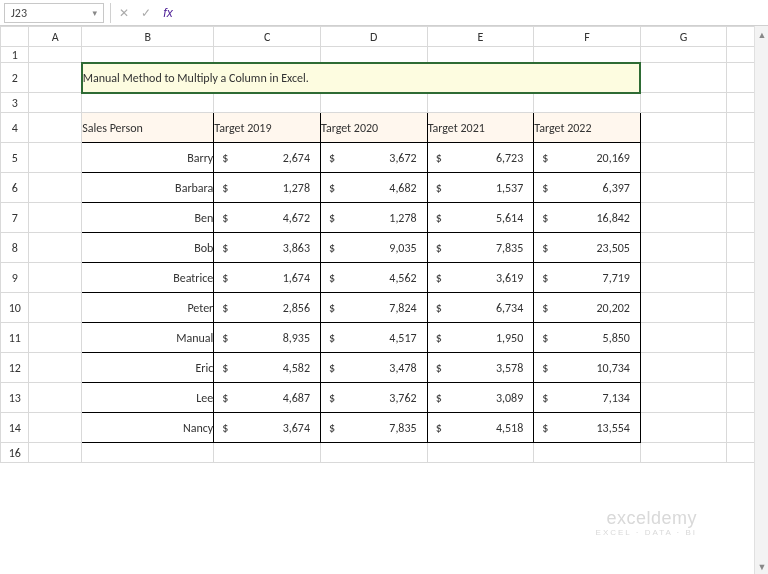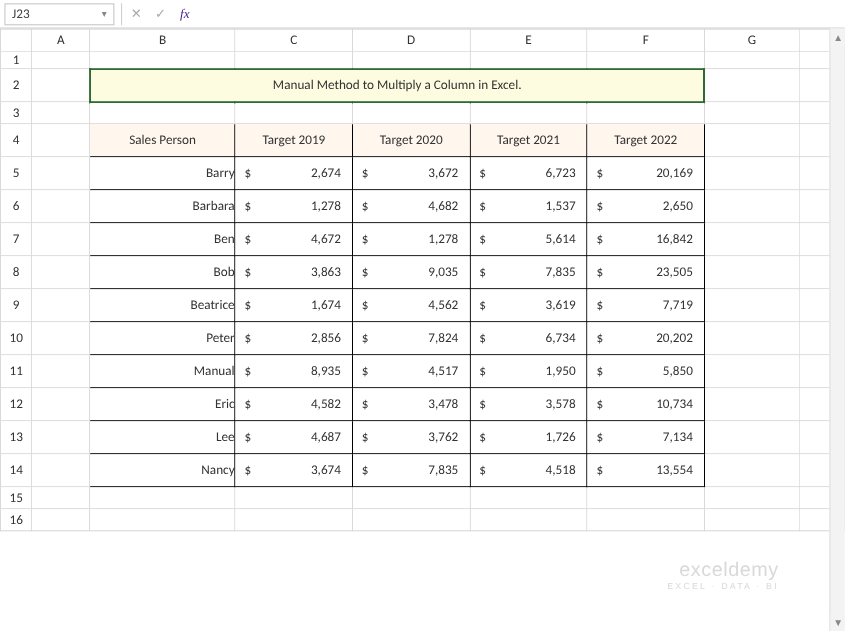--- a/index.html
+++ b/index.html
@@ -39,21 +39,21 @@
   .fb-divider { width:1px; height:20px; background:#d0d0d0; margin:0 2px;}
   .fb-btn {
     width: 22px;
     height: 20px;
     display:flex;
     align-items:center;
     justify-content:center;
     color:#aaa;
     font-size:12px;
   }
-  .fb-btn.fx { font-style: italic; color:#4c1d95; font-family: Liberation Serif, serif;}
+  .fb-btn.fx { font-style: italic; color:#4c1d95; font-family: Liberation Sans, sans-serif;}
   .fb-input {
     flex:1;
     height:20px;
     border:none;
     outline:none;
     padding:0 6px;
     font-size:12px;
   }
 
   
@@ -101,52 +101,52 @@
   col.cG{width:85px;}
   col.cH{width:40px;}
 
   
   tr.data td, tr.data th.rowhdr { height:30px; }
 
   
   .title-cell {
     background:#fdfce0 !important;
     border:2px solid #2e6b34 !important;
-    text-align:center;
+    text-align:left;
     font-weight:bold;
     color:#2e6b34;
     font-size:14px;
     margin-left:44px;
   }
   
   .thcell {
     background:#fff7ee !important;
     color:#d06a18;
     font-weight:bold;
-    text-align:center;
+    text-align:left;
     font-size:13px;
   }
   
   .tbl { border:1px solid #000 !important; }
   .tbl-inner { border:1px solid #000 !important; }
 
   .sp-name { padding-left:8px; font-weight:bold; text-align:right;}
   .money {
     display:flex;
     justify-content:space-between;
     align-items:center;
     padding:0 10px 0 8px;
     height:100%;
   }
   .money .sym{ }
   .money .val{ text-align:left;}
 
   .watermark{
     position:absolute;
-    right:60px;
+    right:71px;
     bottom:36px;
     color:#d9d9d9;
     font-size:12px;
     text-align:right;
     line-height:1.1;
     font-family: "Segoe UI", Arial;
     pointer-events:none;
   }
   .watermark .big{font-size:18px; letter-spacing:0.5px;}
   .watermark .small{font-size:8px; letter-spacing:2px;}
@@ -309,21 +309,21 @@
           </td>
           <td class="tbl-inner">
             <div class="money">
               <span class="sym">$</span>
               <span class="val">1,537</span>
             </div>
           </td>
           <td class="tbl-inner">
             <div class="money">
               <span class="sym">$</span>
-              <span class="val">2,650</span>
+              <span class="val">6,397</span>
             </div>
           </td>
           <td></td>
           <td></td>
         </tr>
         <tr class="data">
           <th class="rowhdr">7</th>
           <td></td>
           <td class="tbl-inner sp-name">Ben</td>
           <td class="tbl-inner">
@@ -520,21 +520,21 @@
           </td>
           <td class="tbl-inner">
             <div class="money">
               <span class="sym">$</span>
               <span class="val">3,762</span>
             </div>
           </td>
           <td class="tbl-inner">
             <div class="money">
               <span class="sym">$</span>
-              <span class="val">1,726</span>
+              <span class="val">3,089</span>
             </div>
           </td>
           <td class="tbl-inner">
             <div class="money">
               <span class="sym">$</span>
               <span class="val">7,134</span>
             </div>
           </td>
           <td></td>
           <td></td>
@@ -566,31 +566,20 @@
               <span class="sym">$</span>
               <span class="val">13,554</span>
             </div>
           </td>
           <td></td>
           <td></td>
         </tr>
       </tbody>
 
   <tbody>
-        <tr>
-          <th class="rowhdr">15</th>
-          <td></td>
-          <td></td>
-          <td></td>
-          <td></td>
-          <td></td>
-          <td></td>
-          <td></td>
-          <td></td>
-        </tr>
   <tr>
           <th class="rowhdr">16</th>
           <td></td>
           <td></td>
           <td></td>
           <td></td>
           <td></td>
           <td></td>
           <td></td>
           <td></td>

